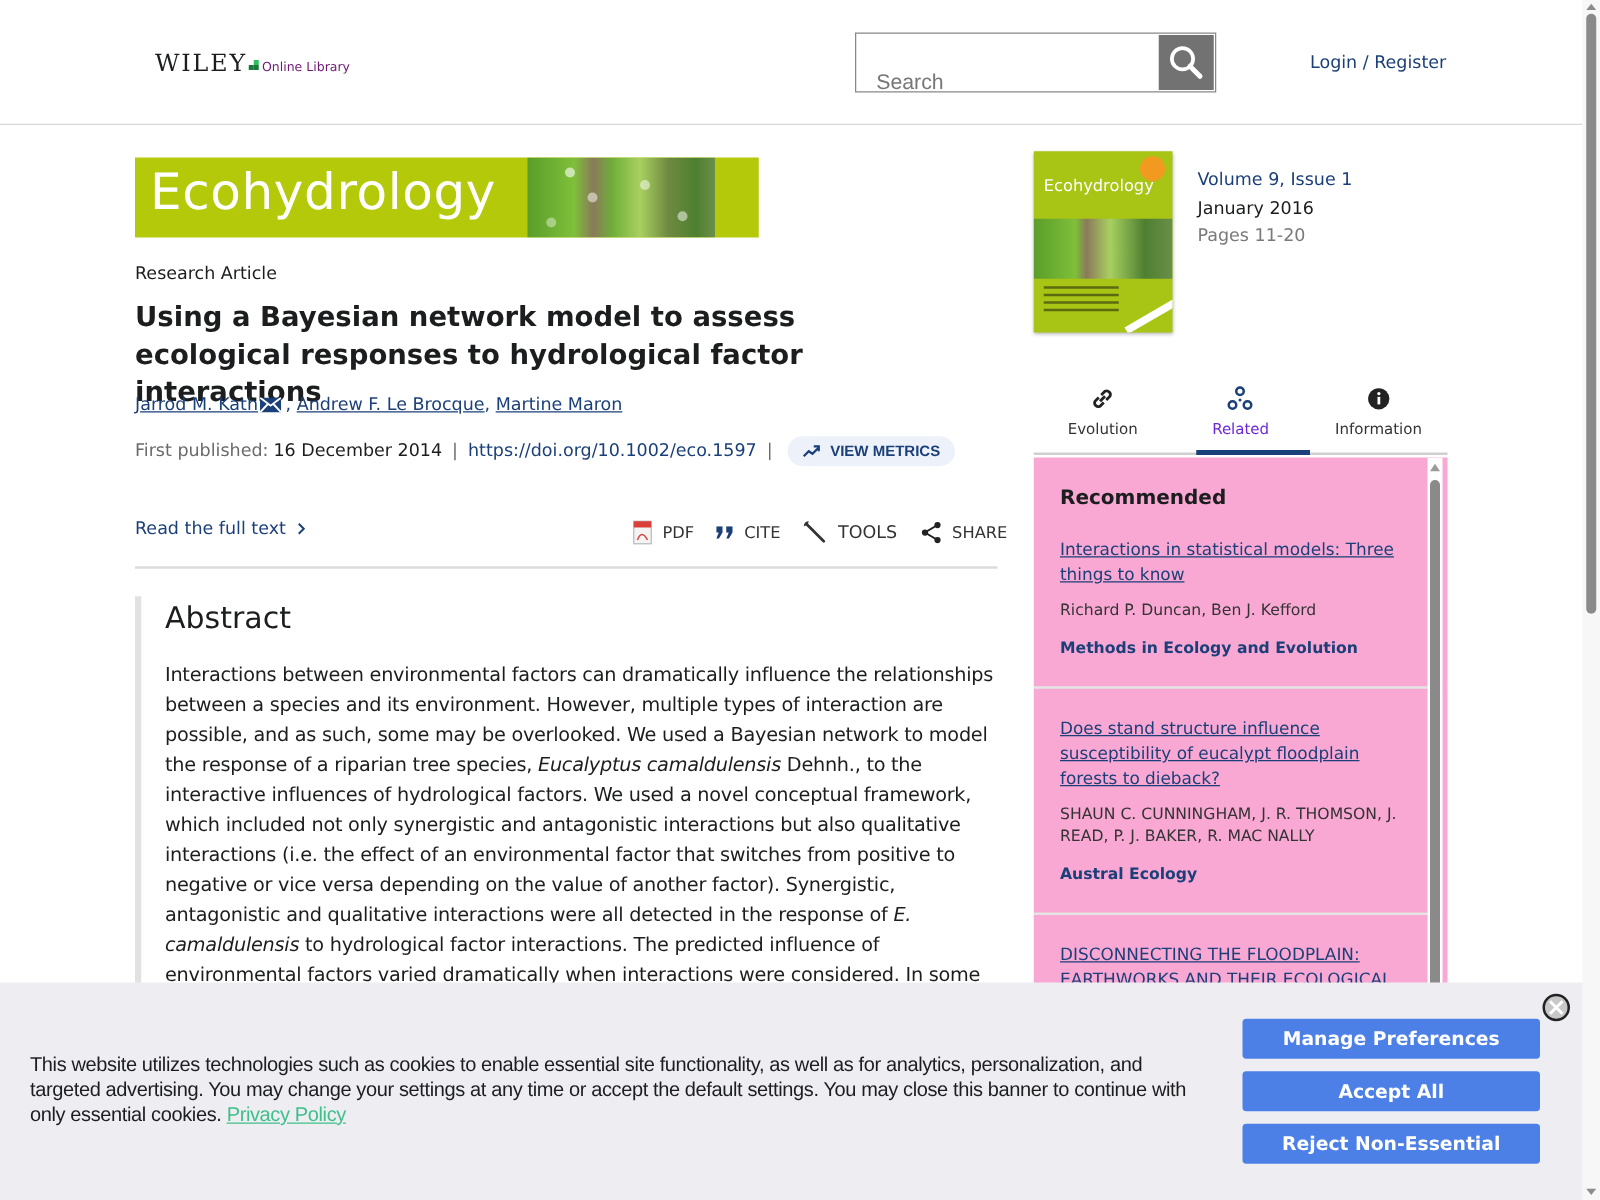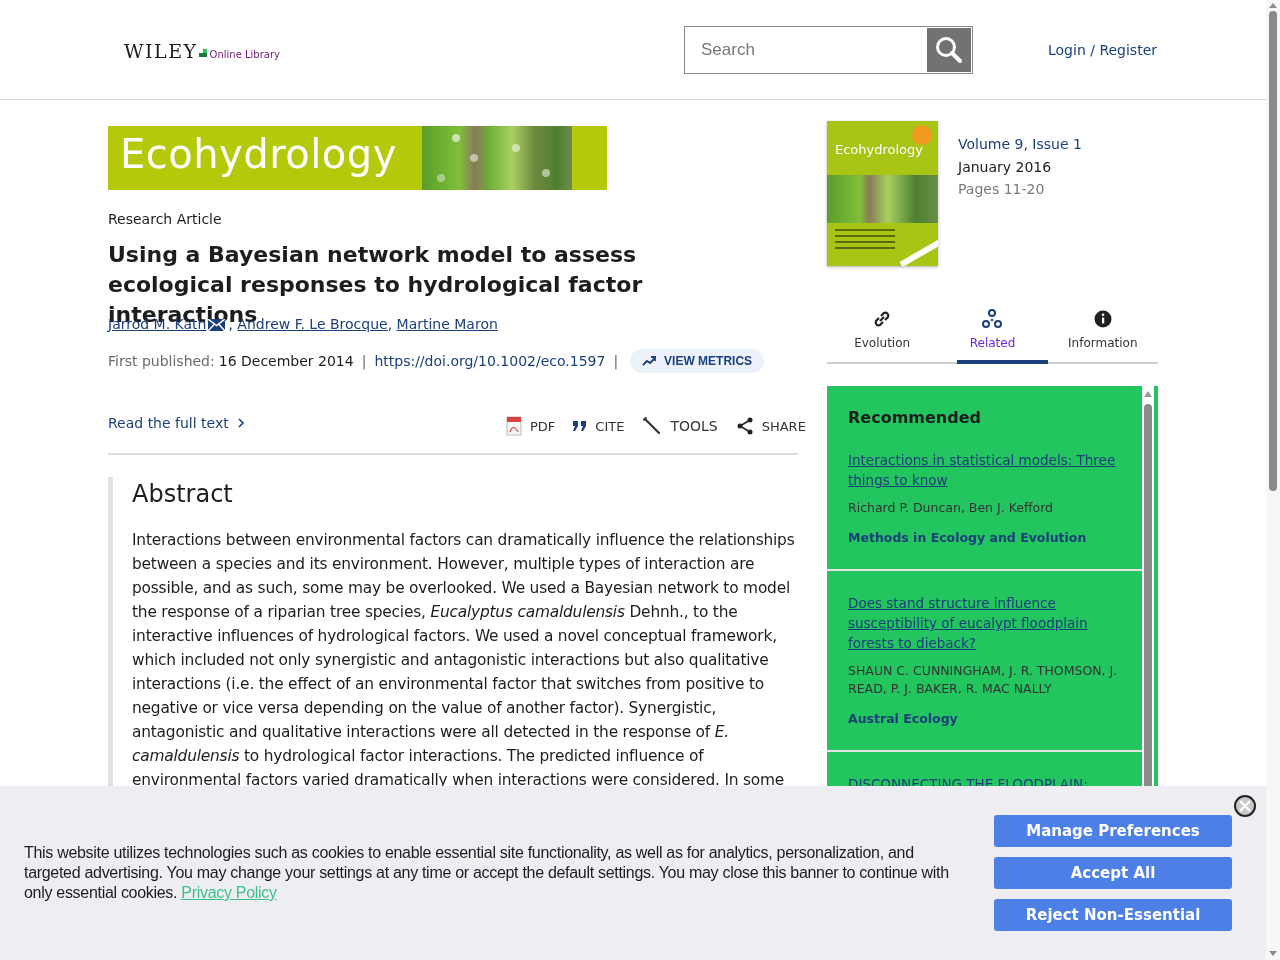--- a/index.html
+++ b/index.html
@@ -11,21 +11,21 @@
   .logo { position: absolute; left: 124px; top: 40px; display: flex; align-items: baseline; }
   .logo-wiley { font-family: "DejaVu Serif", serif; font-size: 19px; letter-spacing: 1.5px; color: #1c1d1e; }
   .logo-dot { display: inline-block; width: 8px; height: 8px; margin: 0 3px 0 1px; position: relative; top: -1px; }
   .logo-dot span { position: absolute; width: 4px; height: 4px; }
   .logo-dot .a { left: 0; bottom: 0; background: #1a7a3a; }
   .logo-dot .b { right: 0; top: 0; background: #2fbf5a; }
   .logo-dot .c { left: 4px; bottom: 0; background: #1a7a3a; }
   .logo-ol { font-family: "DejaVu Sans", sans-serif; font-size: 10px; color: #701a75; }
 
   .search-box { position: absolute; left: 684px; top: 26px; width: 289px; height: 48px; border: 1px solid #888; background: #fff; }
-  .search-input { position: absolute; left: 0; top: 0; width: 241px; height: 46px; border: none; outline: none; padding-left: 16px; font-family: "Liberation Sans", sans-serif; font-size: 17px; color: #333; background: transparent; }
+  .search-input { position: absolute; left: 0; top: 16px; width: 241px; height: 46px; border: none; outline: none; padding-left: 16px; font-family: "Liberation Sans", sans-serif; font-size: 17px; color: #333; background: transparent; }
   .search-input::placeholder { color: #777; }
   .search-btn { position: absolute; right: 1px; top: 1px; width: 44px; height: 44px; background: #727272; border: none; display: flex; align-items: center; justify-content: center; }
   .login { position: absolute; left: 1048px; top: 42px; font-size: 14px; color: #1b3f78; text-decoration: none; }
 
   
   .vscroll { position: absolute; right: 0; top: 0; width: 14px; height: 960px; background: #f7f7f7; }
   .vscroll .up { position: absolute; top: 3px; left: 3px; width: 0; height: 0; border-left: 4px solid transparent; border-right: 4px solid transparent; border-bottom: 5px solid #8c8c8c; }
   .vscroll .thumb { position: absolute; left: 3px; top: 11px; width: 8px; height: 480px; background: #8a8a8a; border-radius: 4px; }
   .vscroll .down { position: absolute; bottom: 4px; left: 3px; width: 0; height: 0; border-left: 4px solid transparent; border-right: 4px solid transparent; border-top: 5px solid #8c8c8c; }
 
@@ -75,21 +75,21 @@
   .vol { position: absolute; left: 958px; top: 136px; font-size: 14px; color: #1b3f78; text-decoration: none; }
   .issue-date { position: absolute; left: 958px; top: 159px; font-size: 14px; color: #1c1d1e; }
   .pages { position: absolute; left: 958px; top: 181px; font-size: 14px; color: #7a7a7a; }
 
   .rtabs { position: absolute; left: 827px; top: 302px; width: 331px; height: 62px; display: flex; border-bottom: 2px solid #cfcfcf; }
   .rtab { flex: 1; display: flex; flex-direction: column; align-items: center; padding-top: 6px; font-size: 12px; color: #333; position: relative; }
   .rtab .lbl { margin-top: 6px; }
   .rtab.active { color: #6d28d9; }
   .rtab.active::after { content: ""; position: absolute; bottom: -2px; left: 20px; right: 0; height: 4px; background: #1b3f78; }
 
-  .rpanel { position: absolute; left: 827px; top: 386px; width: 331px; height: 430px; background: #22c55e; overflow: hidden; padding-left: 29px; }
+  .rpanel { position: absolute; left: 827px; top: 366px; width: 331px; height: 430px; background: #f9a8d4; overflow: hidden; padding-left: 29px; }
   .rpanel-scroll { position: absolute; right: 4px; top: 0; width: 12px; height: 430px; background: #fff; }
   .rpanel-scroll .up { position: absolute; top: 5px; left: 2px; width: 0; height: 0; border-left: 4px solid transparent; border-right: 4px solid transparent; border-bottom: 6px solid #9a9a9a; }
   .rpanel-scroll .thumb { position: absolute; left: 2px; top: 18px; width: 8px; height: 412px; background: #8a8a8a; border-radius: 4px 4px 0 0; }
 
   .rec-title { position: absolute; left: 21px; top: 22px; font-size: 16px; font-weight: bold; color: #1c1d1e; }
   .rec-item { position: absolute; left: 0; width: 315px; padding: 0 21px; }
   .rec-item.sep { border-top: 2px solid #e4e4e4; }
   .rec-link { display: block; font-size: 13.5px; line-height: 20px; color: #1b3f78; text-decoration: underline; }
   .rec-authors { margin-top: 9px; font-size: 12.5px; line-height: 18px; color: #333; }
   .rec-journal { margin-top: 13px; font-size: 12.5px; font-weight: bold; color: #1b3f78; }

